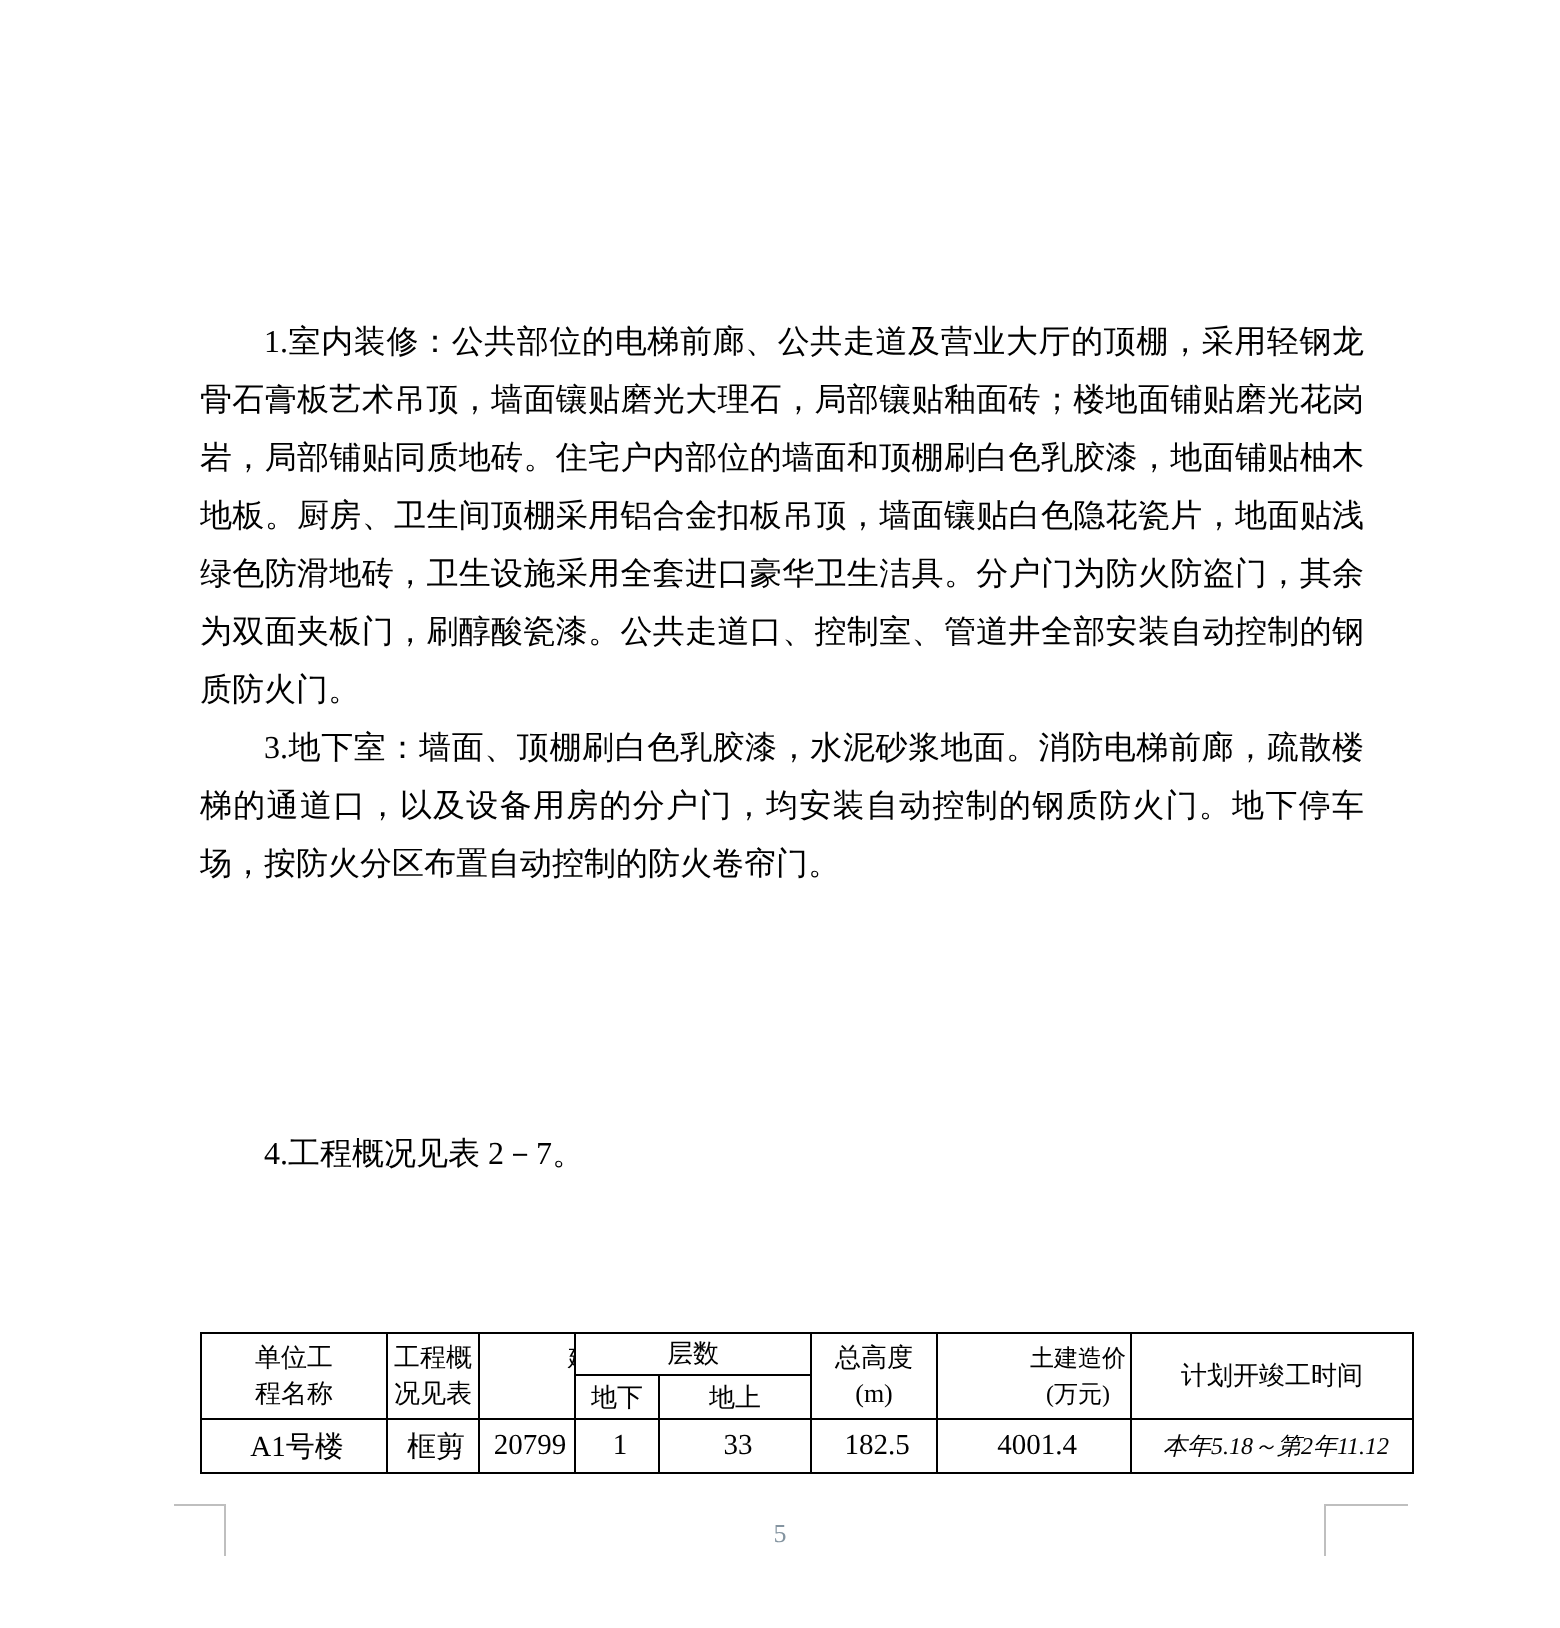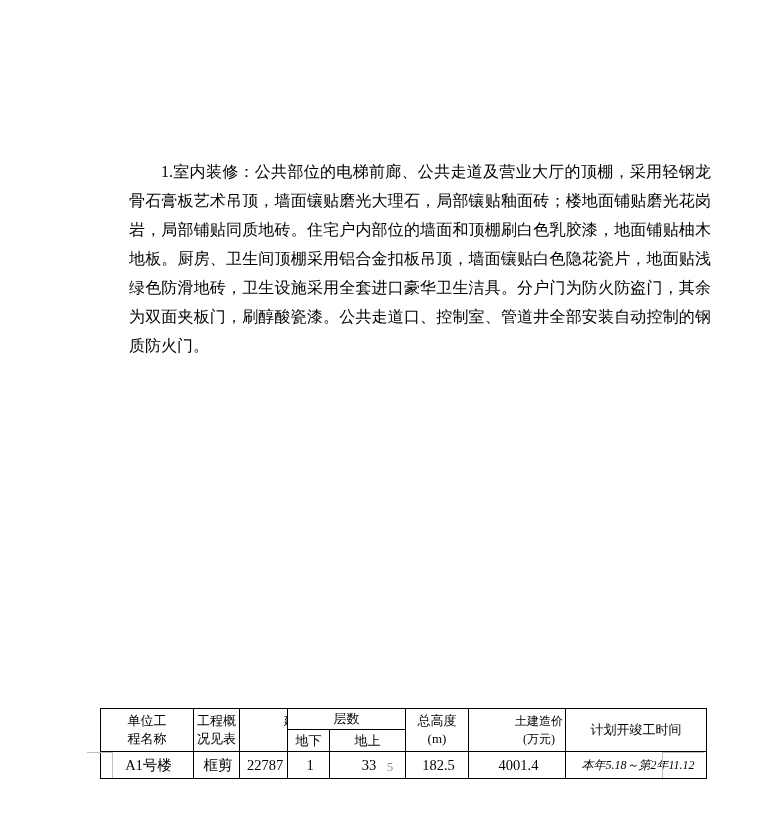--- a/index.html
+++ b/index.html
@@ -14,29 +14,28 @@
   .page { position: absolute; inset: 0; background: #ffffff; }
 
   
   .text-flow {
     position: absolute;
     left: 100px; top: 157px; width: 582px;
     font-size: 16px; line-height: 29px;
     text-align: justify;
     text-justify: inter-ideograph;
     word-break: break-all;
-    margin-left: 29px;
   }
   .text-flow p { text-indent: 2em; }
   .table-intro { margin-top: 116px; text-align: left; }
 
   
   .overview-table {
     position: absolute;
-    left: 100px; top: 708px;
+    left: 100px; top: 666px;
     width: 606px;
     border-collapse: collapse;
     table-layout: fixed;
     font-family: "Liberation Serif", "DejaVu Serif", serif;
   }
   .overview-table th, .overview-table td {
     border: 1.5px solid #000000;
     font-weight: normal;
     overflow: hidden;
   }
@@ -90,20 +89,22 @@
     border-left: 1px solid #bfbfbf;
   }
 </style>
 </head>
 <body>
 
 <div class="page">
 
   <div class="text-flow">
     <p>1.室内装修：公共部位的电梯前廊、公共走道及营业大厅的顶棚，采用轻钢龙骨石膏板艺术吊顶，墙面镶贴磨光大理石，局部镶贴釉面砖；楼地面铺贴磨光花岗岩，局部铺贴同质地砖。住宅户内部位的墙面和顶棚刷白色乳胶漆，地面铺贴柚木地板。厨房、卫生间顶棚采用铝合金扣板吊顶，墙面镶贴白色隐花瓷片，地面贴浅绿色防滑地砖，卫生设施采用全套进口豪华卫生洁具。分户门为防火防盗门，其余为双面夹板门，刷醇酸瓷漆。公共走道口、控制室、管道井全部安装自动控制的钢质防火门。</p>
+    <p>3.地下室：墙面、顶棚刷白色乳胶漆，水泥砂浆地面。消防电梯前廊，疏散楼梯的通道口，以及设备用房的分户门，均安装自动控制的钢质防火门。地下停车场，按防火分区布置自动控制的防火卷帘门。</p>
+    <p class="table-intro">4.工程概况见表 2－7。</p>
   </div>
 
   <table class="overview-table">
     <colgroup>
       <col style="width:93px">
       <col style="width:46px">
       <col style="width:48px">
       <col style="width:42px">
       <col style="width:76px">
       <col style="width:63px">
@@ -122,21 +123,21 @@
       </tr>
       <tr class="hdr-row-sub">
         <th>地下</th>
         <th>地上</th>
       </tr>
     </thead>
     <tbody>
       <tr>
         <td>A1号楼</td>
         <td>框剪</td>
-        <td>22787</td>
+        <td>20799</td>
         <td>1</td>
         <td>33</td>
         <td>182.5</td>
         <td>4001.4</td>
         <td class="cell-schedule">本年5.18～第2年11.12</td>
       </tr>
     </tbody>
   </table>
 
   <div class="boundary-mark left"></div>

